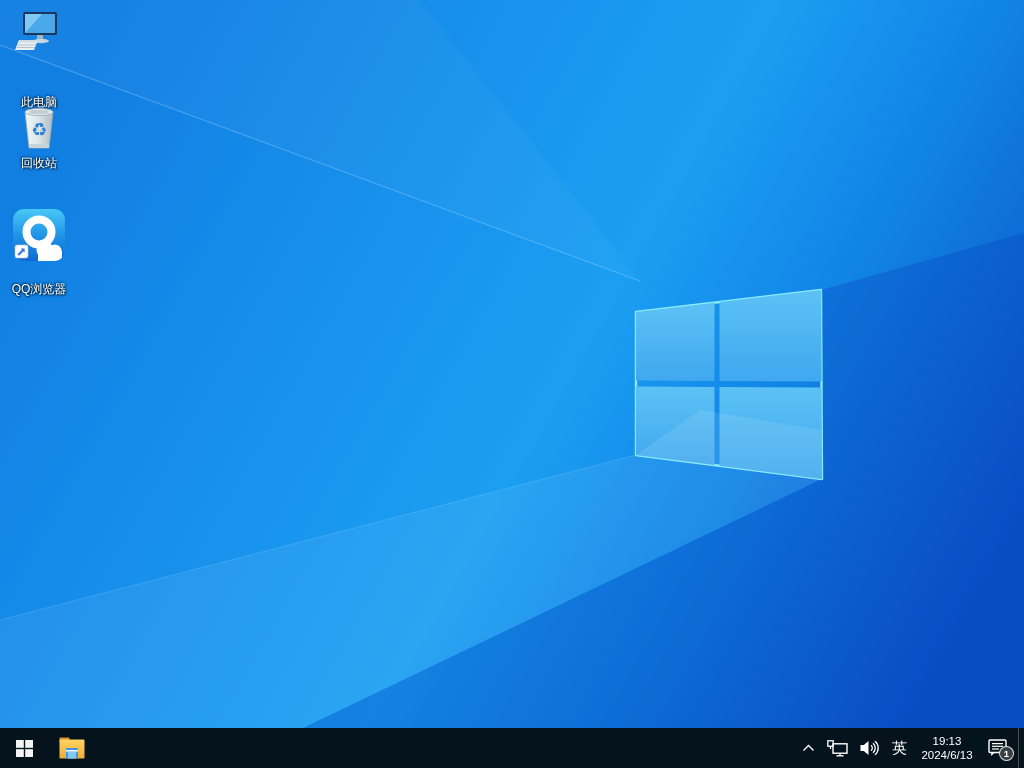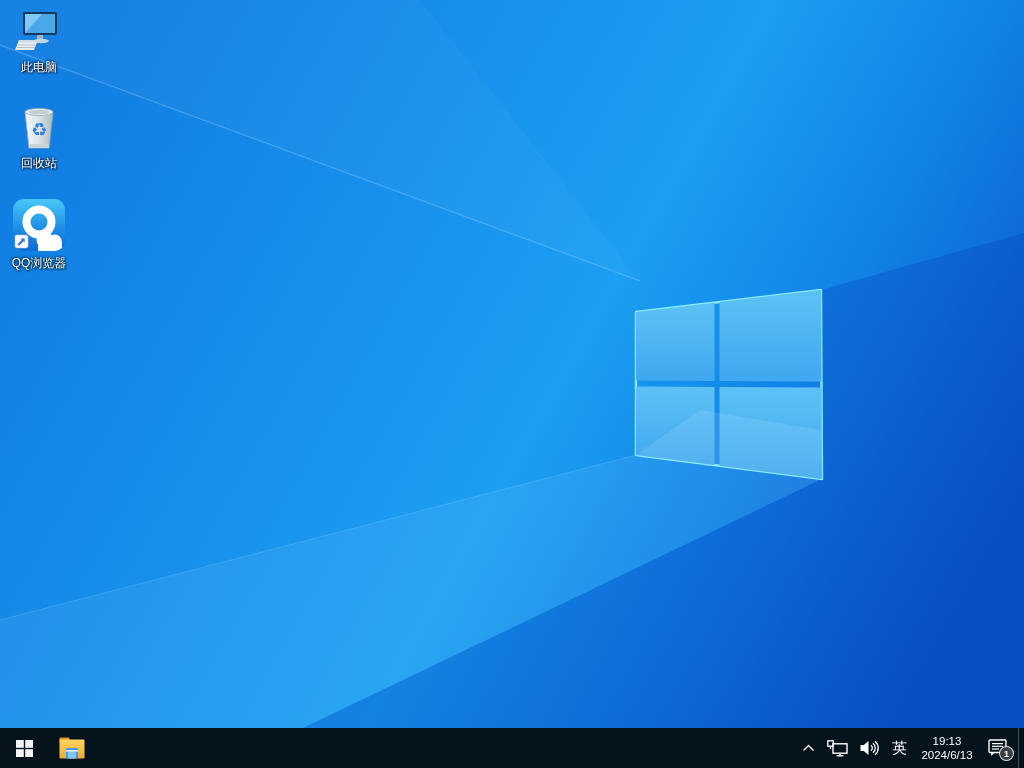--- a/index.html
+++ b/index.html
@@ -27,23 +27,23 @@
   .desk-icon .glyph { display: block; }
   .desk-icon .label {
     margin-top: 2px;
     color: #ffffff;
     font-size: 12px;
     line-height: 14px;
     text-align: center;
     text-shadow: 1px 1px 2px rgba(0,0,0,.9), -1px -1px 2px rgba(0,0,0,.45), 0 0 3px rgba(0,0,0,.6);
     white-space: nowrap;
   }
-  .icon-this-pc  { top: 8px; }
+  .icon-this-pc  { top: 8px; gap: 35px; }
   .icon-recycle  { top: 102px; }
-  .icon-qq       { top: 198px; }
+  .icon-qq       { top: 208px; gap: 16px; }
 
   
   .taskbar {
     position: absolute; left: 0; right: 0; bottom: 0; height: 40px;
     background: #05131d;
     display: flex; align-items: stretch;
     z-index: 5;
   }
   .tb-btn {
     width: 48px; height: 40px;

